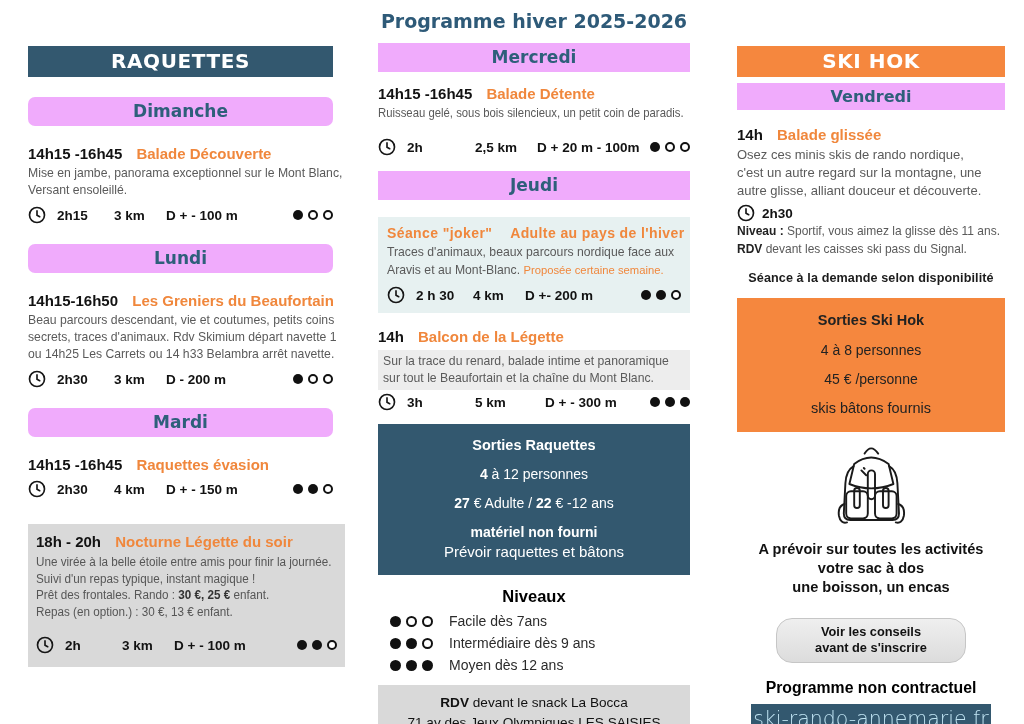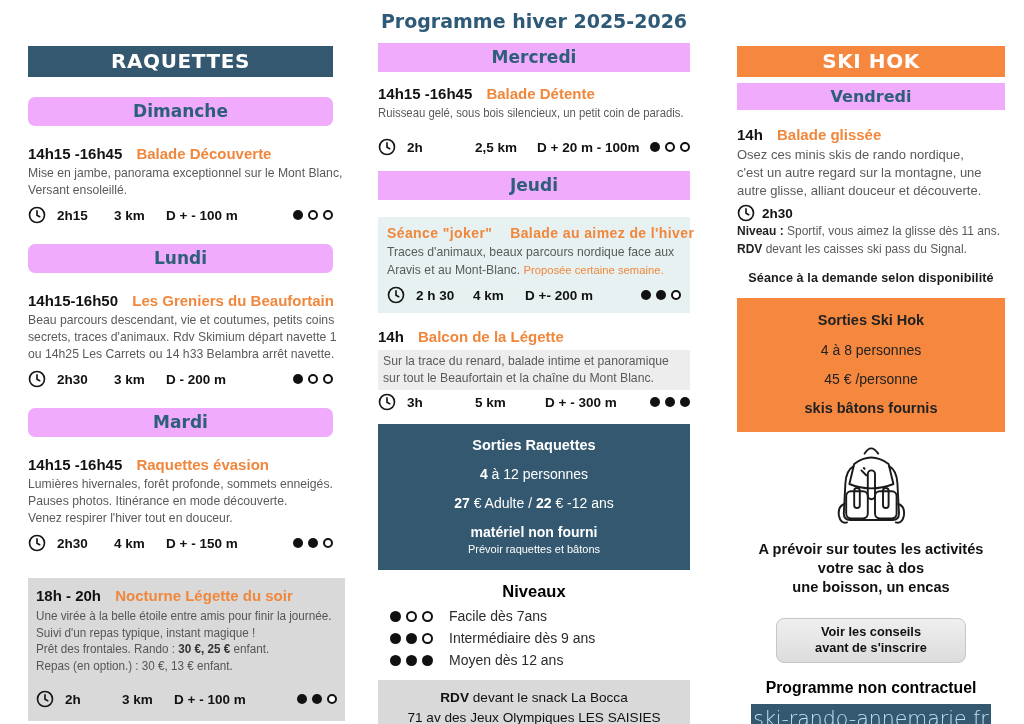--- a/index.html
+++ b/index.html
@@ -56,21 +56,21 @@
 
   .balcon-desc { background:#EDEDED; margin-top:5px; padding:3px 5px; }
   .balcon-desc .ln { display:block; white-space:nowrap; transform:scaleX(.97);
                      transform-origin:0 50%; color:#5A5A5A; font-size:12.6px; line-height:17px; }
 
   .sorties-box { background:#33586F; color:#fff; text-align:center;
                  margin-top:13px; padding:13px 8px 15px; }
   .sorties-box .bx-title { font-weight:bold; font-size:14.5px; margin-bottom:13px; }
   .sorties-box .bx-line { font-size:14px; margin-bottom:13px; }
   .sorties-box .bx-line.b { font-weight:bold; margin-bottom:3px; }
-  .sorties-box .bx-line.last { margin-bottom:0; font-size:11px; }
+  .sorties-box .bx-line.last { margin-bottom:0; font-size:15px; }
 
   .niveaux { margin-top:12px; }
   .niv-title { text-align:center; font-weight:bold; font-size:16.5px; color:#000; margin-bottom:7px; }
   .niv-row { display:flex; align-items:center; margin:0 0 6px 12px; }
   .niv-row .dots { margin-left:0; gap:5px; }
   .niv-row .dot { width:11px; height:11px; }
   .niv-label { margin-left:16px; font-size:14px; color:#2b2b2b; }
 
   .rdv-box { background:#D9D9D9; text-align:center; margin-top:12px;
              padding:8px 4px 9px; font-size:13.6px; color:#111; line-height:20px; }
@@ -86,29 +86,29 @@
   .sk-line .b { font-weight:bold; color:#222; }
   .fitX { display:inline-block; transform:scaleX(.93); transform-origin:0 50%; }
 
   .demande { text-align:center; font-size:12.6px; font-weight:bold; color:#1c1c1c;
              margin-top:13px; letter-spacing:.1px; }
 
   .skihok-box { background:#F5873E; color:#222; text-align:center;
                 margin-top:13px; padding:14px 8px 16px; }
   .skihok-box .bx-title { font-weight:bold; font-size:14.5px; margin-bottom:14px; }
   .skihok-box .bx-line { font-size:14px; margin-bottom:13px; }
-  .skihok-box .bx-line.b { font-weight:bold; margin-bottom:0; font-size:14.5px; }
+  .skihok-box .bx-line.b { font-weight:normal; margin-bottom:0; font-size:14.5px; }
 
   .backpack { display:block; margin:8px auto 0; width:96px; height:96px; }
   .prevoir { text-align:center; font-weight:bold; color:#111; font-size:14.6px;
              line-height:19px; margin-top:4px; }
 
   .conseils-btn { display:block; width:190px; margin:21px auto 0; text-align:center;
                   background:linear-gradient(#efefef,#dcdcdc); border:1px solid #c6c6c6;
-                  border-radius:8px; padding:5px 0 6px; font-weight:bold; font-size:12.8px;
+                  border-radius:16px; padding:5px 0 6px; font-weight:bold; font-size:12.8px;
                   color:#111; line-height:16px; cursor:pointer; }
 
   .non-contractuel { text-align:center; font-weight:bold; font-size:15.8px;
                      color:#000; margin-top:16px; }
   .site-box { background:#33586F; color:#BFE3F2; text-align:center; font-size:20.5px;
               margin:7px 14px 0; padding:3px 0 5px; cursor:pointer;
               font-family:"DejaVu Sans", sans-serif; font-weight:300; }
 </style>
 </head>
 <body>
@@ -174,25 +174,20 @@
           </span>
       </div>
     </section>
 
     <div class="day-header">Mardi</div>
     <section class="event">
       <div class="event-head">
         <span class="time">14h15 -16h45</span>
         <span class="ename">Raquettes évasion</span>
       </div>
-      <div class="desc">
-        <span class="ln">Lumières hivernales, forêt profonde, sommets enneigés.</span>
-        <span class="ln">Pauses photos. Itinérance en mode découverte.</span>
-        <span class="ln">Venez respirer l'hiver tout en douceur.</span>
-      </div>
       <div class="stats">
         <span class="clock">
             <svg viewBox="0 0 24 24" fill="none" stroke="#161616" stroke-width="2.2" stroke-linecap="round">
               <circle cx="12" cy="12" r="10"></circle>
               <path d="M12 6.5v5.8l3.6 2"></path>
             </svg>
           </span>
         <span class="st-dur">2h30</span>
         <span class="st-dist">4 km</span>
         <span class="st-elev">D  + - 150 m</span>
@@ -264,21 +259,21 @@
             <span class="dot e"></span>
           </span>
       </div>
     </section>
 
     <div class="day-header" style="margin-top:15px;">Jeudi</div>
 
     <section class="joker-box">
       <div class="joker-head">
         <span class="joker-tag">Séance "joker"</span>
-        <span class="joker-name">Balade au aimez de l'hiver</span>
+        <span class="joker-name">Adulte au pays de l'hiver</span>
       </div>
       <div class="desc">
         <span class="ln">Traces d'animaux, beaux parcours nordique face aux</span>
         <span class="ln"><span>Aravis et au Mont-Blanc. </span><span class="joker-note">Proposée certaine semaine.</span></span>
       </div>
       <div class="stats">
         <span class="clock">
             <svg viewBox="0 0 24 24" fill="none" stroke="#161616" stroke-width="2.2" stroke-linecap="round">
               <circle cx="12" cy="12" r="10"></circle>
               <path d="M12 6.5v5.8l3.6 2"></path>

